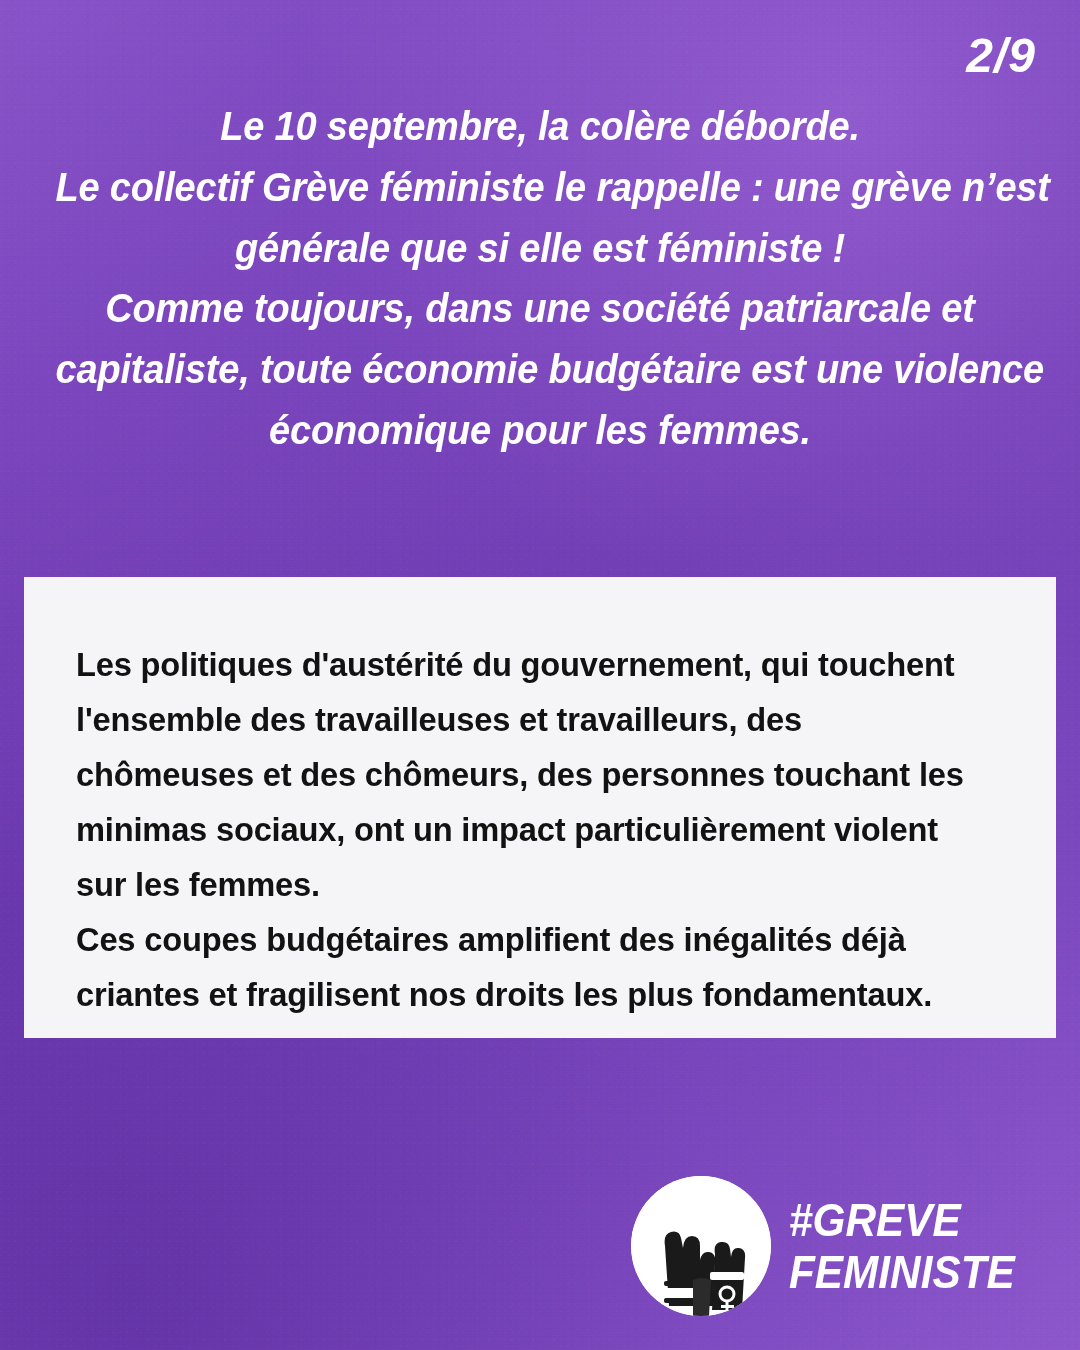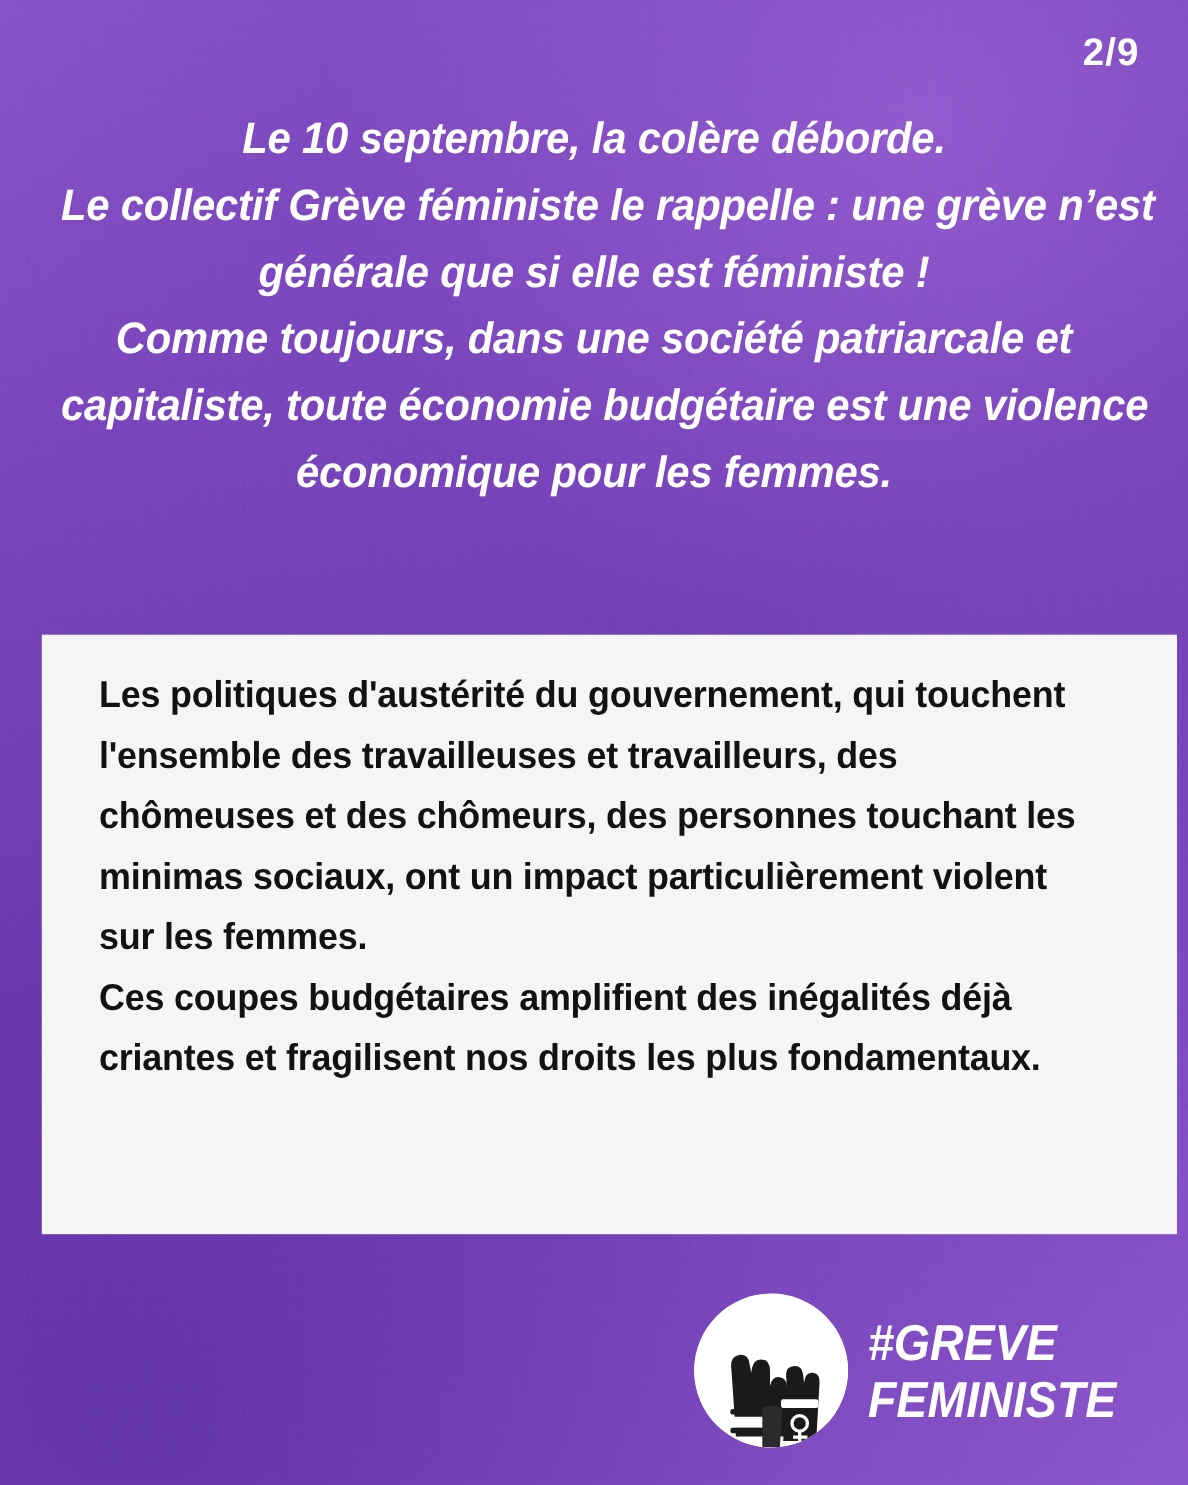--- a/index.html
+++ b/index.html
@@ -47,22 +47,23 @@
       radial-gradient(circle at 45% 80%, rgba(255,255,255,0.14) 0 1px, transparent 1px),
       radial-gradient(circle at 85% 20%, rgba(0,0,0,0.14) 0 1px, transparent 1px);
     background-size: 7px 7px, 9px 9px, 11px 11px, 13px 13px;
   }
 
   .page-counter {
     position: absolute;
     top: 28px;
     right: 44px;
     color: #ffffff;
-    font-size: 35px;
+    font-size: 48px;
     font-weight: bold;
+    font-style: italic;
     letter-spacing: 1px;
     font-stretch: condensed;
     z-index: 5;
   }
 
   .headline {
     position: absolute;
     top: 96px;
     left: 30px;
     width: 1020px;
@@ -81,26 +82,25 @@
   .headline .line {
     display: block;
     white-space: nowrap;
   }
 
   .body-card {
     position: absolute;
     top: 577px;
     left: 24px;
     width: 1032px;
-    height: 545px;
+    height: 461px;
     background: #f5f4f6;
     box-sizing: border-box;
-    padding: 28px 52px 0 52px;
+    padding: 60px 52px 0 52px;
     z-index: 4;
-    margin-left: 14px;
   }
   .body-card p {
     margin: 0;
     color: #121212;
     font-weight: bold;
     font-size: 34px;
     line-height: 1.62;
     letter-spacing: -0.2px;
     font-stretch: condensed;
     transform: scaleX(0.96);

